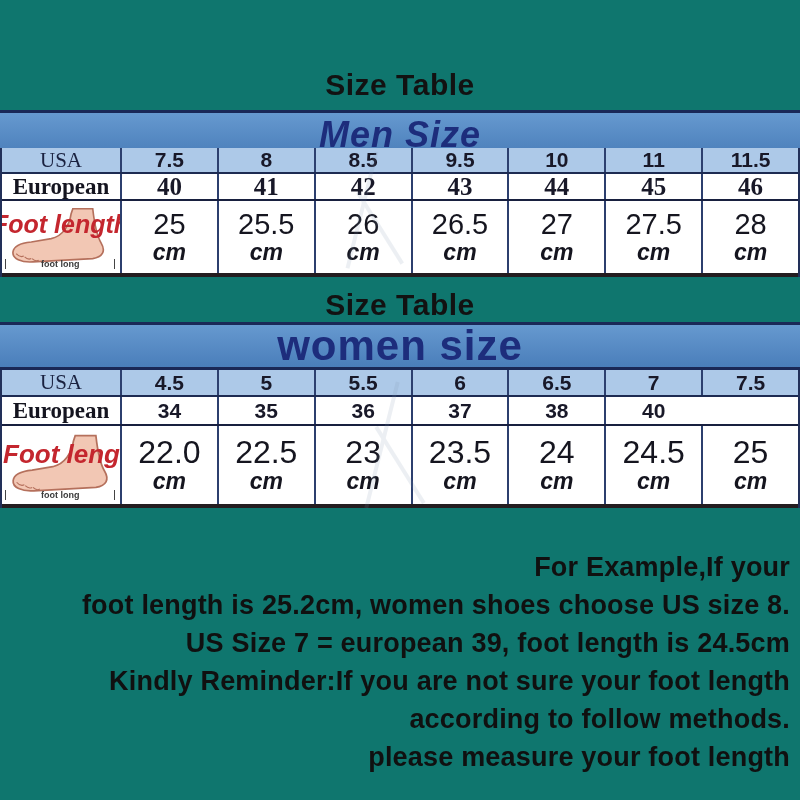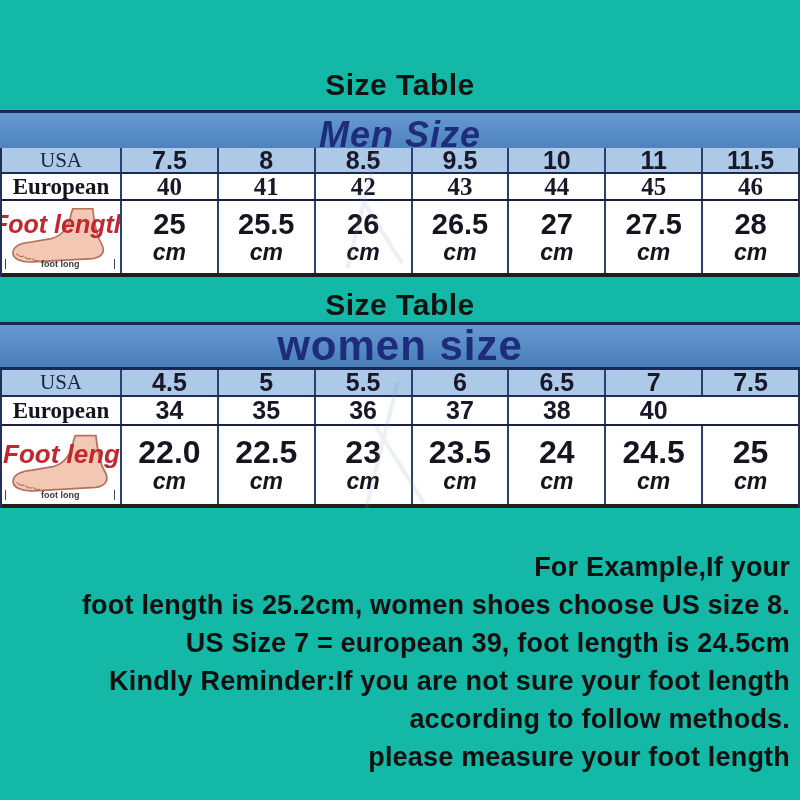--- a/index.html
+++ b/index.html
@@ -1,17 +1,17 @@
 <!DOCTYPE html>
 <html><head>
 <meta charset="utf-8">
 <style>
   html,body{margin:0;padding:0;background:#ffffff;}
   .page{
-    position:relative;width:800px;height:800px;background:#14b8a6;overflow:hidden;
+    position:relative;width:800px;height:800px;background:#0f766e;overflow:hidden;
     font-family:"Liberation Sans",sans-serif;color:#15151f;
   }
   .size-table-title{
     position:absolute;left:0;width:800px;text-align:center;
     font-size:30px;font-weight:700;color:#121212;letter-spacing:0.5px;
   }
   .title-men{top:68px;}
   .title-women{top:288px;}
   .banner{
     position:absolute;left:0;width:800px;box-sizing:border-box;
@@ -38,24 +38,24 @@
   .grid-men  .row-usa{height:26px;}
   .grid-women .row-usa{height:27px;}
   .row-euro{background:#ffffff;border-bottom:2px solid #18203f;}
   .grid-men  .row-euro{height:27px;}
   .grid-women .row-euro{height:29px;}
   .row-foot{background:#ffffff;border-bottom:4px solid #241d20;}
   .grid-men  .row-foot{height:76px;}
   .grid-women .row-foot{height:82px;}
   .hdr-serif{font-family:"Liberation Serif",serif;font-size:21px;color:#1a2240;}
   .hdr-serif-bold{font-family:"Liberation Serif",serif;font-size:23px;font-weight:700;color:#14141f;}
-  .num{font-size:25px;font-weight:700;color:#181828;}
+  .num{font-size:21px;font-weight:700;color:#181828;}
   .num-serif{font-family:"Liberation Serif",serif;font-size:25px;font-weight:700;color:#181828;}
   .foot-val{display:flex;flex-direction:column;align-items:center;line-height:1.02;}
-  .foot-val .n{font-size:29px;font-weight:700;}
+  .foot-val .n{font-size:29px;font-weight:400;}
   .grid-women .foot-val .n{font-size:32px;}
   .foot-val .u{font-size:23px;font-weight:700;font-style:italic;margin-top:1px;}
   .foot-cell{position:relative;justify-content:flex-start;}
   .foot-label{
     position:absolute;z-index:3;font-style:italic;font-weight:700;
     color:#c4262e;white-space:nowrap;
   }
   .grid-men  .foot-label{left:-9px;top:9px;font-size:25px;}
   .grid-women .foot-label{left:1px;top:13px;font-size:26px;}
   .foot-svg{position:absolute;left:6px;top:6px;z-index:1;}

